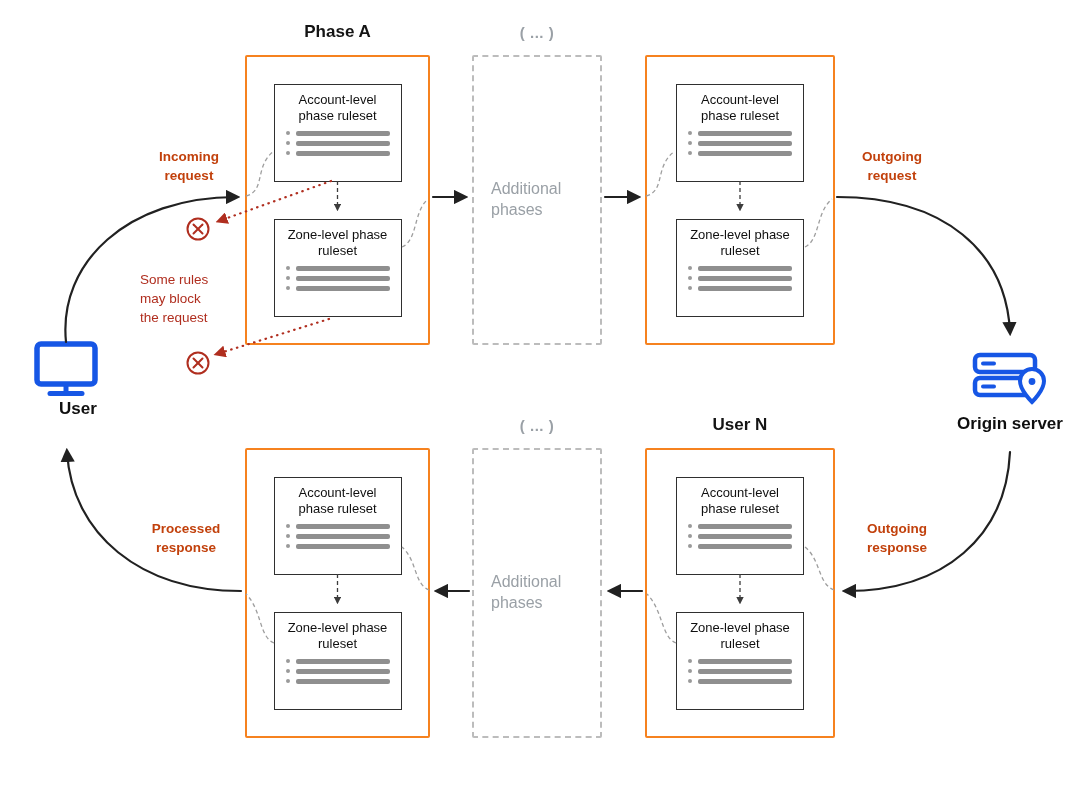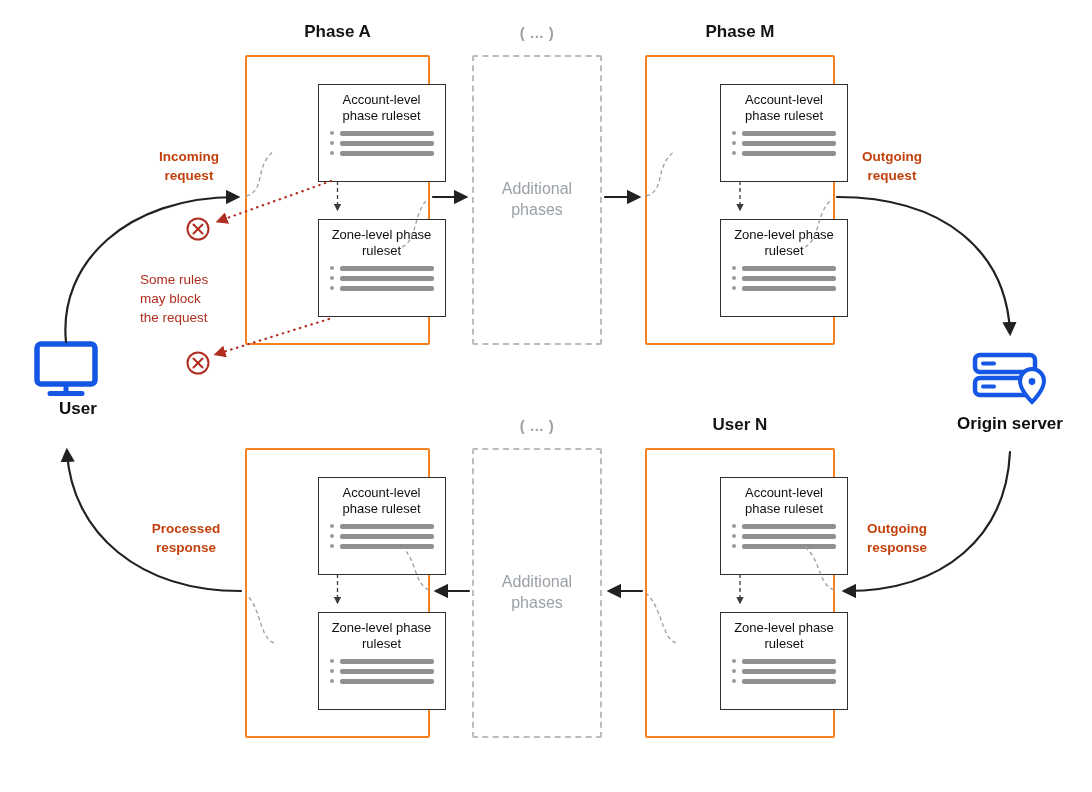--- a/index.html
+++ b/index.html
@@ -1,28 +1,28 @@
 <!DOCTYPE html>
 <html><head>
 <meta charset="utf-8">
 <style>
   html,body{margin:0;padding:0;background:#ffffff;}
   .stage{position:relative;width:1092px;height:792px;background:#fff;font-family:"Liberation Sans",sans-serif;color:#1b1b1b;overflow:hidden;}
   .phase-title{position:absolute;text-align:center;font-weight:700;font-size:17px;color:#141414;}
   .phase-box{position:absolute;border:2px solid #F6821F;border-radius:2px;background:#fff;box-sizing:border-box;}
-  .card{position:absolute;left:50%;transform:translateX(-50%);width:128px;height:98px;border:1px solid #2f2f2f;background:#fff;box-sizing:border-box;padding:7px 11px 16px;margin-left:44px;}
+  .card{position:absolute;left:50%;transform:translateX(-50%);width:128px;height:98px;border:1px solid #2f2f2f;background:#fff;box-sizing:border-box;padding:7px 11px 16px;}
   .card1{top:27px}
   .card2{top:162px}
   .card-title{font-size:13px;line-height:1.25;text-align:center;color:#101010;}
   .rules{margin-top:6px;}
   .rule{display:flex;align-items:center;gap:6px;margin:5px 0;}
   .rule .dot{width:4px;height:4px;border-radius:50%;background:#9a9a9a;flex:0 0 auto;}
   .rule .bar{flex:1;height:5px;background:#8f8f8f;border-radius:2px;}
   .dashed-box{position:absolute;border:2px dashed #bcbcbc;border-radius:2px;display:flex;align-items:center;justify-content:center;box-sizing:border-box;background:#fff;}
-  .dashed-label{width:92px;text-align:center;color:#9aa0a6;font-size:16px;line-height:1.3;}
+  .dashed-label{width:92px;text-align:left;color:#9aa0a6;font-size:16px;line-height:1.3;}
   .dashed-header{position:absolute;text-align:center;color:#9aa0a6;font-weight:700;font-size:15px;letter-spacing:0.5px;}
   .edge-label{position:absolute;text-align:center;font-weight:700;font-size:13.5px;line-height:1.4;color:#c2410c;}
   .warning{position:absolute;left:140px;top:271px;width:110px;color:#B02E1F;font-size:13.5px;line-height:1.4;white-space:pre-line;}
   .actor-label{position:absolute;text-align:center;font-weight:700;font-size:17px;color:#0f0f0f;}
   .icon-wrap{position:absolute;}
   svg.overlay{position:absolute;left:0;top:0;pointer-events:none;z-index:6;}
   .arrow{stroke:#212121;stroke-width:2.2;fill:none;stroke-linecap:round;}
   .varrow{stroke:#3c3c3c;stroke-width:1.3;fill:none;stroke-dasharray:4 3;}
   .squig{stroke:#9e9e9e;stroke-width:1.3;fill:none;stroke-dasharray:4 3;}
   .rdot{stroke:#B02E1F;stroke-width:2.2;fill:none;stroke-dasharray:0.5 5.5;stroke-linecap:round;}
@@ -50,21 +50,20 @@
   .origin-icon{left:972px;top:348px;width:78px;height:64px}
   .origin-label{left:938px;top:414px;width:144px}
 </style>
 </head>
 <body>
 
 <div class="stage">
 
   <div class="phase-title t-a">Phase A</div>
   <div class="dashed-header h-top">( ... )</div>
-  <div class="phase-title t-m">Phase M</div>
   <div class="dashed-header h-bot">( ... )</div>
   <div class="phase-title t-n">User N</div>
 
   <div class="phase-box p-a">
     <div class="card card1">
       <div class="card-title">Account-level phase ruleset</div>
       <div class="rules">
         <div class="rule">
             <span class="dot"></span>
             <span class="bar"></span>

